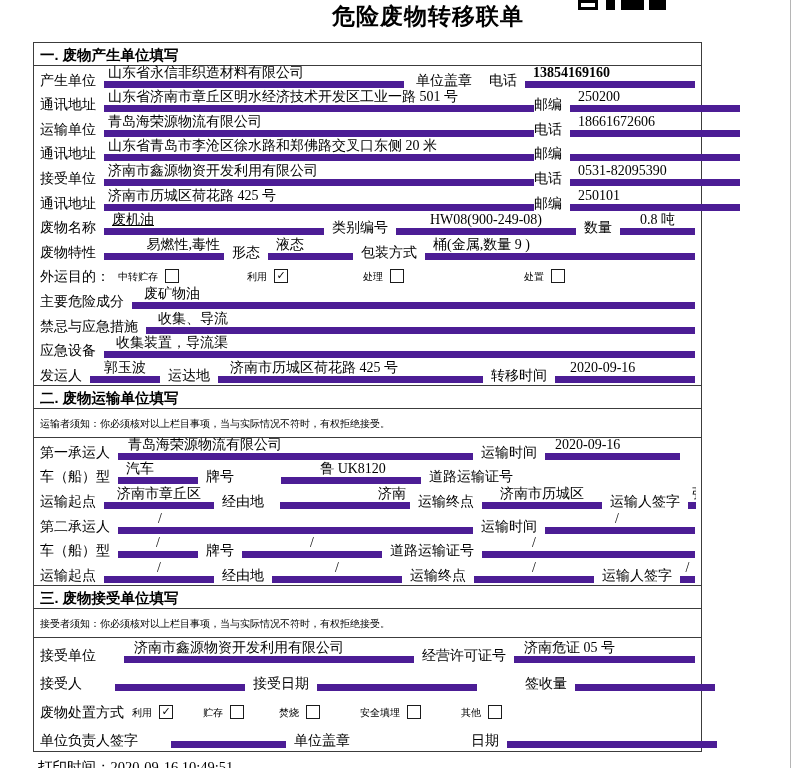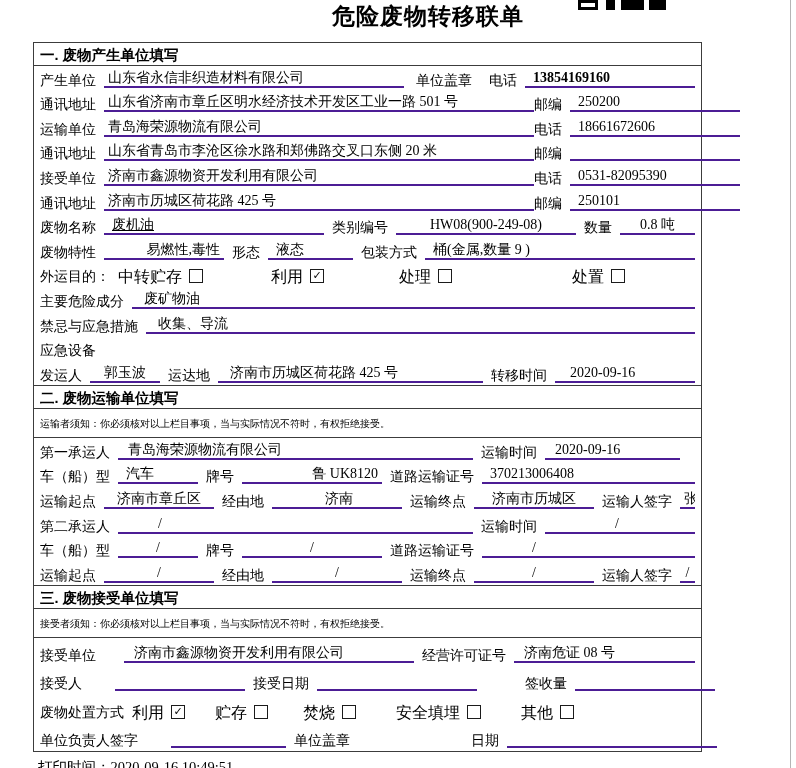--- a/index.html
+++ b/index.html
@@ -29,27 +29,27 @@
     font-family:"Liberation Sans","DejaVu Sans",sans-serif;font-weight:bold;font-size:14.5px;
     padding:4px 6px 2px;border-bottom:1.6px solid #3c3c3c;line-height:16px;
   }
   .note{font-size:10px;line-height:16px;padding:7px 6px 5px;border-bottom:1.6px solid #3c3c3c}
   .frow{display:flex;align-items:flex-end;height:24.6px;padding:0 6px 3px;box-sizing:border-box}
   .sec-receiver .frow{height:28.2px}
   .lab,.txt{white-space:nowrap;font-size:14px;line-height:15px;margin-right:8px;flex-shrink:0}
   .val + .lab,.chk + .lab,.gap + .lab{margin-left:8px}
   .txt{margin-left:12px}
   .val{
-    font-size:14px;line-height:15px;min-height:16px;border-bottom:2px solid #4c1d95;
+    font-size:14px;line-height:15px;min-height:16px;border-bottom:7px solid #4c1d95;
     padding:0 4px 1px;white-space:nowrap;overflow:hidden;flex-shrink:0;box-sizing:border-box;
   }
   .val.f{flex:1}
   .val.c{text-align:center}
   .chk{display:flex;align-items:flex-end;flex-shrink:0}
-  .chkt{font-size:16px;line-height:15px;margin-right:7px;white-space:nowrap}
+  .chkt{font-size:10px;line-height:15px;margin-right:7px;white-space:nowrap}
   .box{
     width:12px;height:12px;border:1px solid #1b1b1b;box-sizing:content-box;
     font-size:11px;line-height:12px;text-align:center;margin-bottom:1px;flex-shrink:0;
     font-family:"DejaVu Sans",sans-serif;
   }
   .gap{flex-shrink:0}
   .sp{flex:1}
   .ftr{margin:6px 0 0 38px;font-size:14.5px;white-space:nowrap}
 </style>
 </head>
@@ -152,20 +152,21 @@
       <div class="frow">
         <span class="lab">主要危险成分</span>
         <span class="val f" style="padding-left: 12px; text-align: left;">废矿物油</span>
       </div>
       <div class="frow">
         <span class="lab">禁忌与应急措施</span>
         <span class="val f" style="padding-left: 12px; text-align: left;">收集、导流</span>
       </div>
       <div class="frow">
         <span class="lab">应急设备</span>
+        <span class="val f" style="padding-left: 12px; text-align: left;">收集装置，导流渠</span>
       </div>
       <div class="frow">
         <span class="lab">发运人</span>
         <span class="val c" style="width: 70px;">郭玉波</span>
         <span class="lab">运达地</span>
         <span class="val" style="width: 265px; padding-left: 12px; text-align: left;">济南市历城区荷花路 425 号</span>
         <span class="lab">转移时间</span>
         <span class="val f" style="padding-left: 15px; text-align: left;">2020-09-16</span>
       </div>
     </div>
@@ -179,29 +180,28 @@
         <span class="lab">第一承运人</span>
         <span class="val" style="width: 355px; padding-left: 10px; text-align: left;">青岛海荣源物流有限公司</span>
         <span class="lab">运输时间</span>
         <span class="val" style="width: 135px; padding-left: 10px; text-align: left;">2020-09-16</span>
         <span class="sp"></span>
       </div>
       <div class="frow">
         <span class="lab">车（船）型</span>
         <span class="val" style="width: 80px; padding-left: 8px; text-align: left;">汽车</span>
         <span class="lab">牌号</span>
-        <span class="val" style="width: 140px; padding-left: 8px; text-align: right;">鲁 UK8120</span>
+        <span class="val" style="width: 140px; padding-left: 8px; text-align: center; margin-left: 39px;">鲁 UK8120</span>
         <span class="lab">道路运输证号</span>
-        <span class="val f" style="padding-left: 8px; text-align: left;">370213006408</span>
       </div>
       <div class="frow">
         <span class="lab">运输起点</span>
         <span class="val c" style="width: 110px;">济南市章丘区</span>
         <span class="lab">经由地</span>
-        <span class="val" style="width: 130px; padding-left: 8px; text-align: center;">济南</span>
+        <span class="val" style="width: 130px; padding-left: 8px; text-align: right; margin-left: 8px;">济南</span>
         <span class="lab">运输终点</span>
         <span class="val c" style="width: 120px;">济南市历城区</span>
         <span class="lab">运输人签字</span>
         <span class="val f c">张春雷</span>
       </div>
       <div class="frow">
         <span class="lab">第二承运人</span>
         <span class="val" style="width: 355px; padding-left: 40px; text-align: left;">/</span>
         <span class="lab">运输时间</span>
         <span class="val f" style="padding-left: 70px; text-align: left;">/</span>
@@ -229,21 +229,21 @@
 
 <div class="sec sec-receiver">
   <div class="sechd">三. 废物接受单位填写</div>
   <div class="note">接受者须知：你必须核对以上栏目事项，当与实际情况不符时，有权拒绝接受。</div>
   <div>
       <div class="frow">
         <span class="lab">接受单位</span>
         <span class="gap" style="width: 20px;"></span>
         <span class="val" style="width: 290px; padding-left: 10px; text-align: left;">济南市鑫源物资开发利用有限公司</span>
         <span class="lab">经营许可证号</span>
-        <span class="val f" style="padding-left: 10px; text-align: left;">济南危证 08 号</span>
+        <span class="val f" style="padding-left: 10px; text-align: left;">济南危证 05 号</span>
       </div>
       <div class="frow">
         <span class="lab">接受人</span>
         <span class="gap" style="width: 25px;"></span>
         <span class="val" style="width: 130px;"></span>
         <span class="lab">接受日期</span>
         <span class="val" style="width: 160px;"></span>
         <span class="gap" style="width: 40px;"></span>
         <span class="lab">签收量</span>
         <span class="val" style="width: 140px;"></span>

